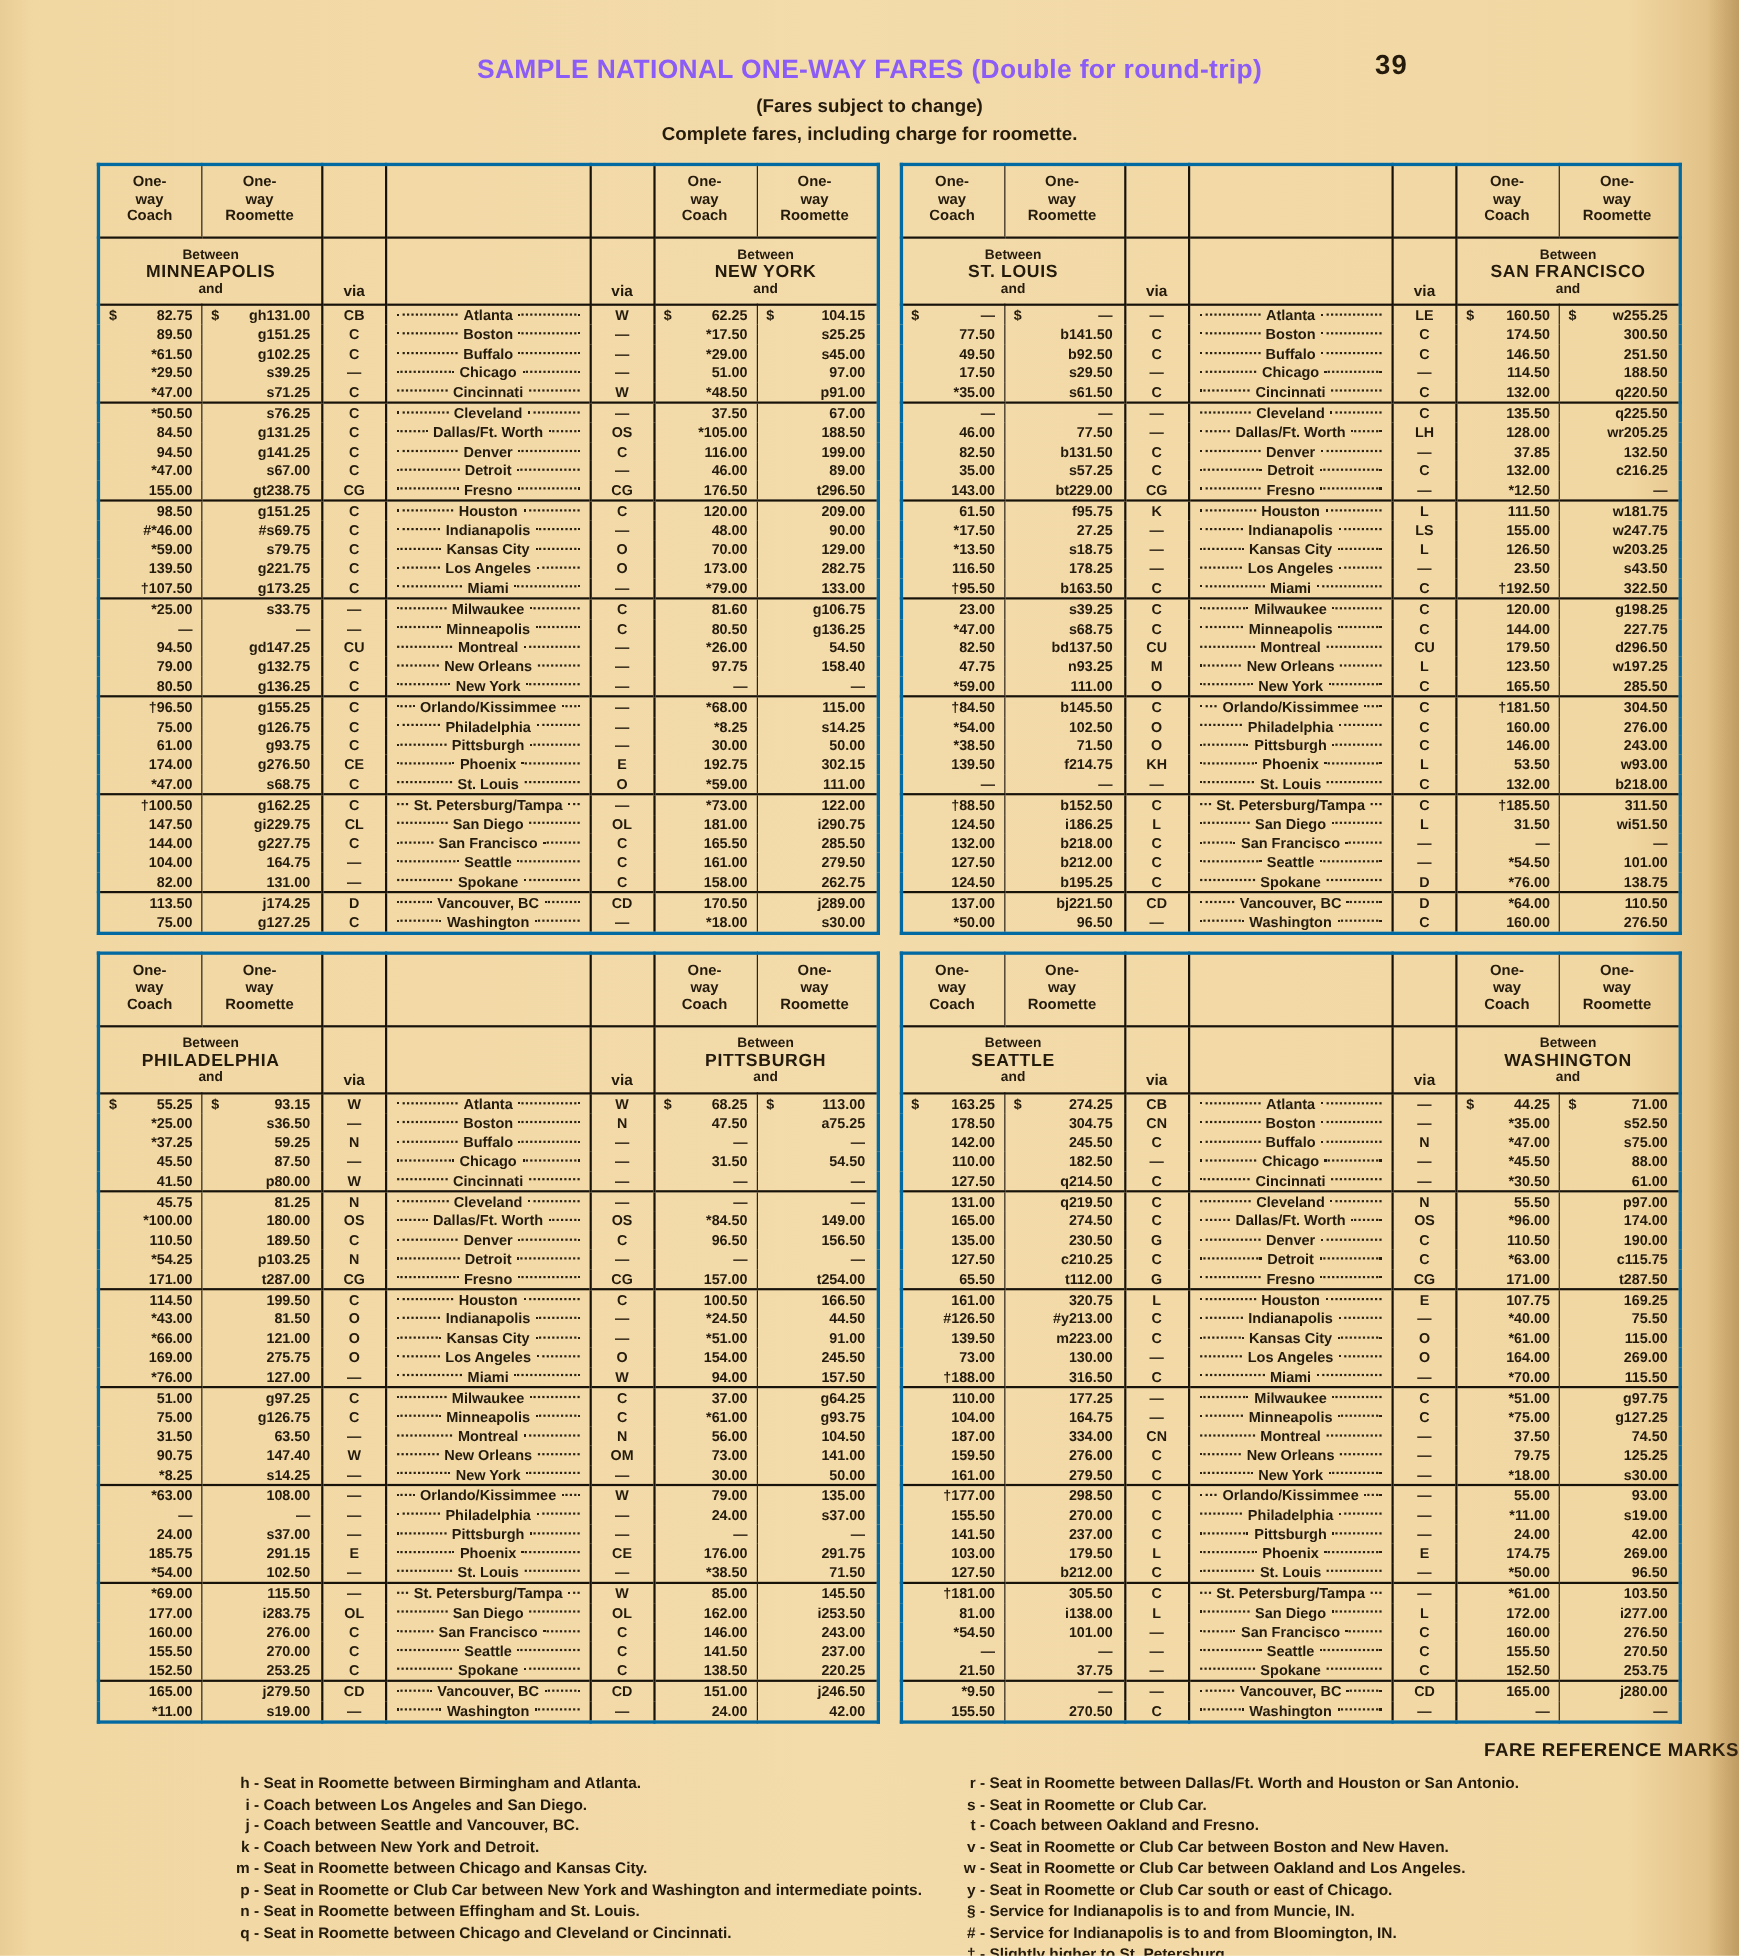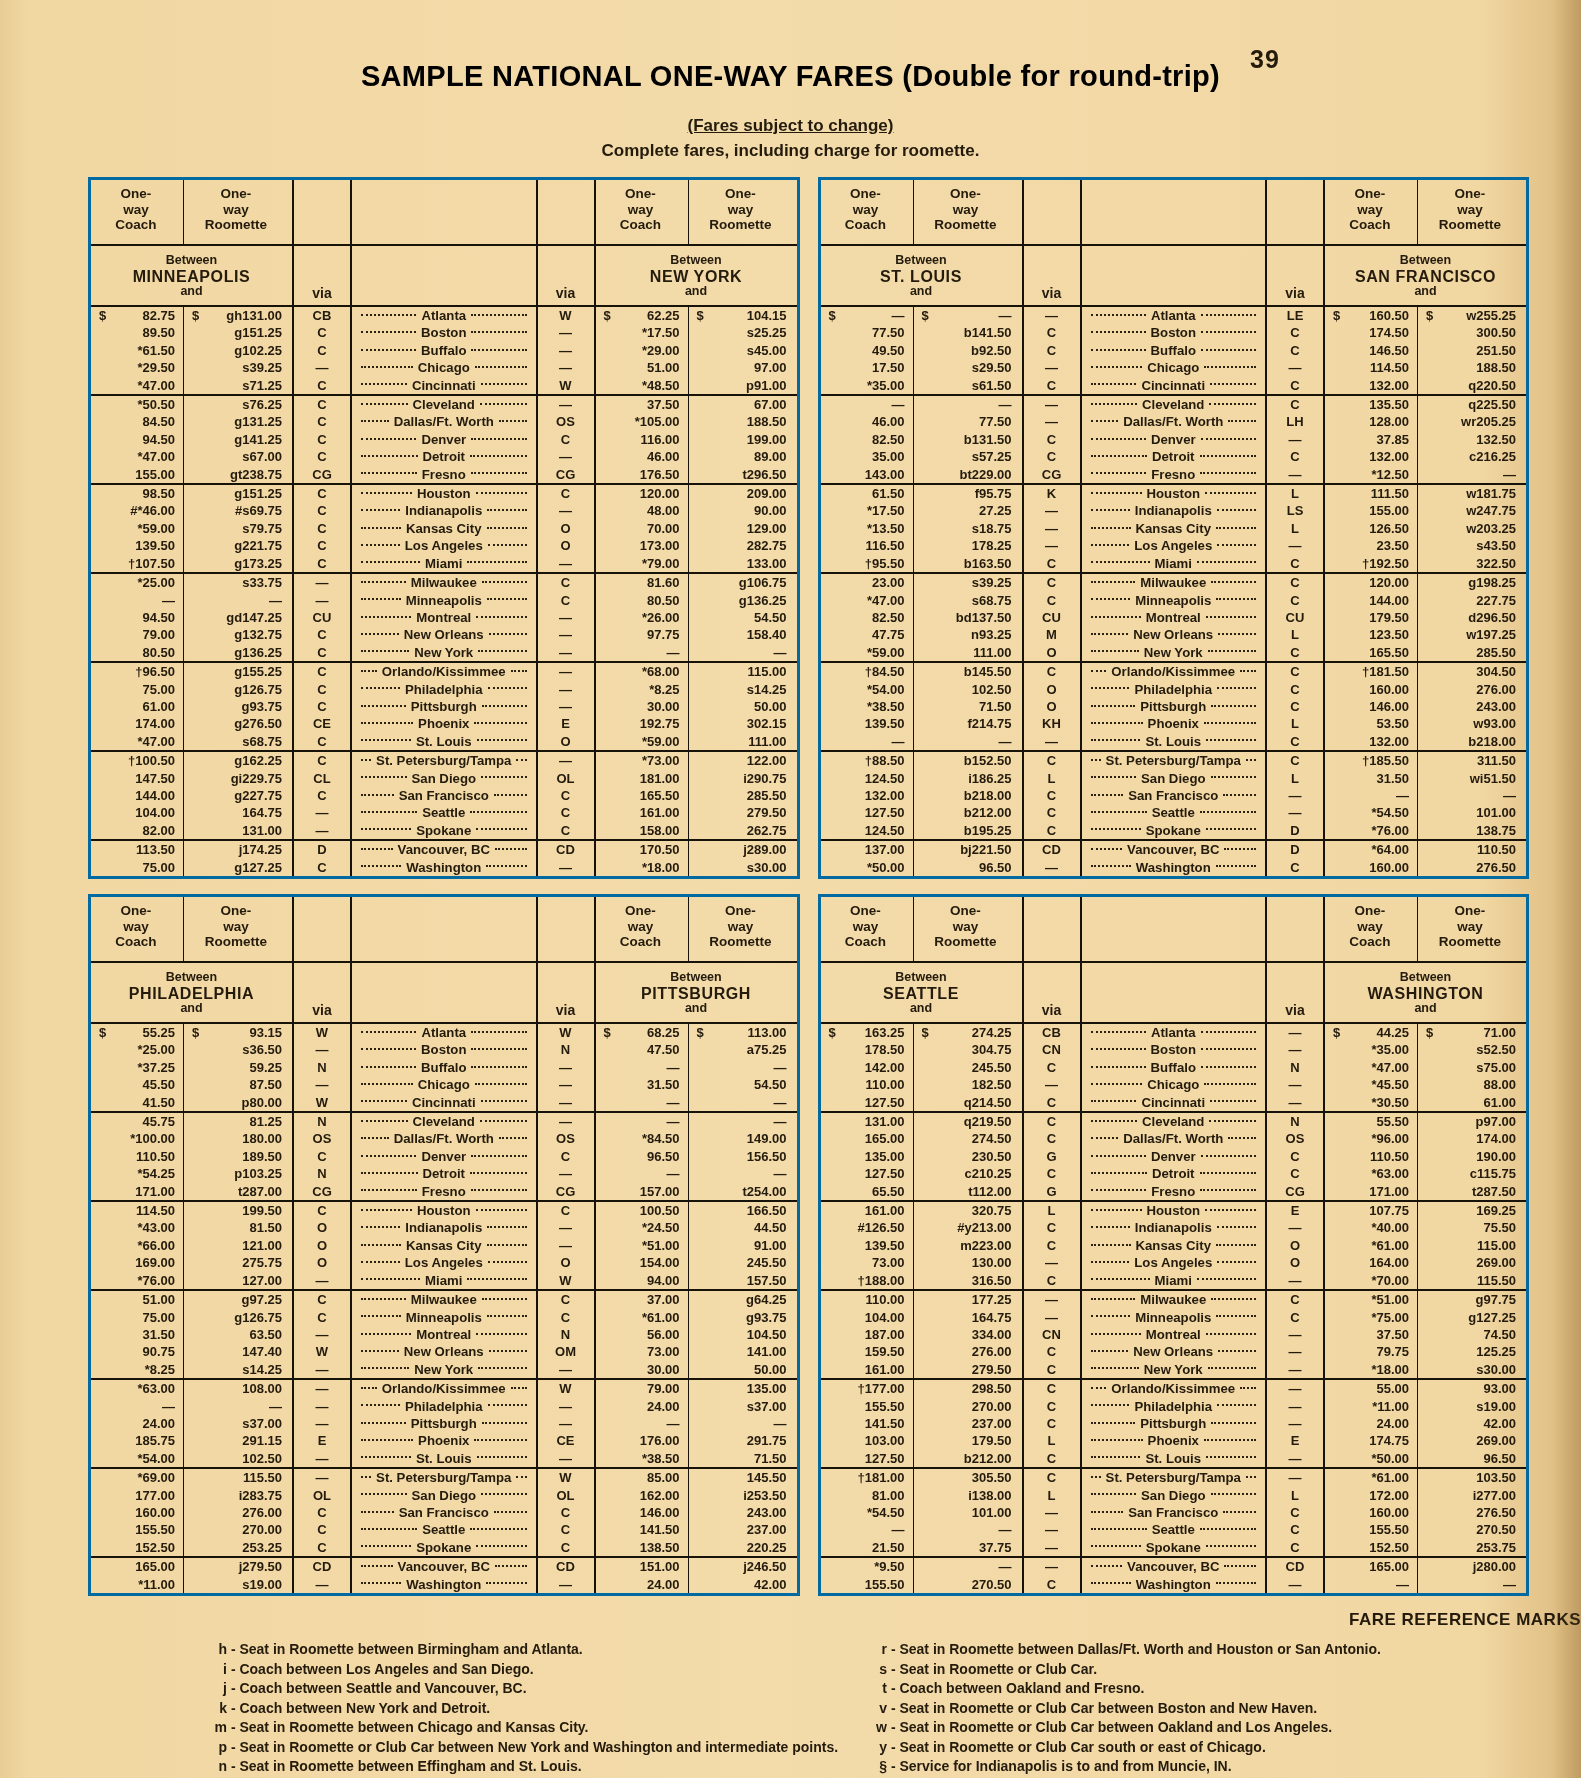--- a/index.html
+++ b/index.html
@@ -3,23 +3,23 @@
 <meta charset="utf-8">
 <style>
   html,body{margin:0;padding:0;}
   body{
     width:1581px;height:1778px;position:relative;overflow:hidden;
     background:linear-gradient(90deg,#e9cd96 0px,#f1d7a2 30px,#f3dbaa 760px,#f1d7a2 1480px,#e2c288 1550px,#d5b173 1581px);
     font-family:"Liberation Sans",sans-serif;font-weight:700;color:#241b0d;
   }
   .page-number{position:absolute;top:45px;left:1250px;font-size:25px;letter-spacing:1px;}
   .header{text-align:center;padding-top:44px;}
-  .title{font-size:29px;margin:16px;letter-spacing:0.3px;color:#000000;}
+  .title{font-size:24px;margin:6px;letter-spacing:0.3px;color:#8b5cf6;}
   .sub{font-size:17px;line-height:21px;margin-top:4px;}
-  .sub:first-of-type{margin-top:22px;text-decoration:underline;}
+  .sub:first-of-type{margin-top:8px;}
   .tables{padding:16px 52px 0 88px;display:flex;flex-direction:column;gap:15px;}
   .table-grid-row{display:flex;gap:18px;}
   .panel{flex:1;}
   table{border-collapse:collapse;width:100%;border:3px solid #0369a1;}
   td{padding:0 6px;font-size:13px;line-height:17.4px;vertical-align:middle;}
   .c-coach-l,.c-coach-r{border-right:1px solid #17120a;width:78px;text-align:right;white-space:nowrap;padding-right:8px;}
   .c-room-l,.c-room-r{width:92px;text-align:right;white-space:nowrap;padding-right:10px;}
   .c-room-l{border-right:2px solid #17120a;}
   .c-room-r{border-right:none;}
   .c-via-l,.c-via-r{border-right:2px solid #17120a;width:44px;text-align:center;white-space:nowrap;}

